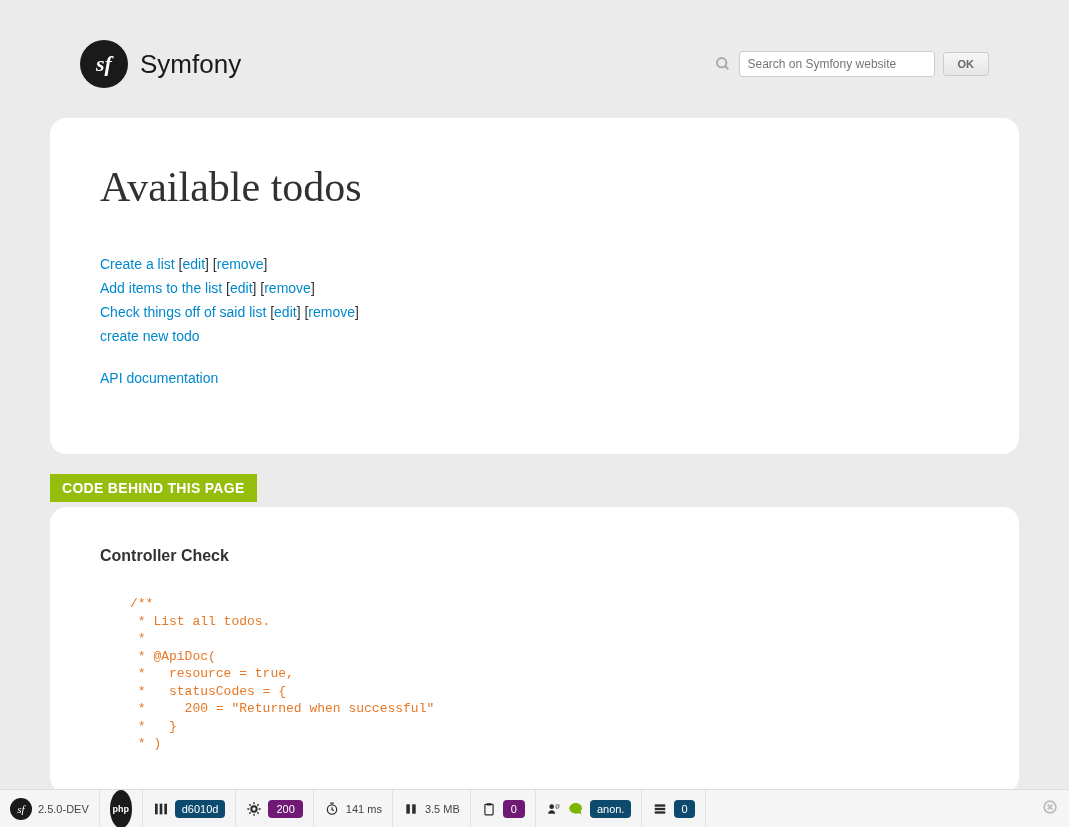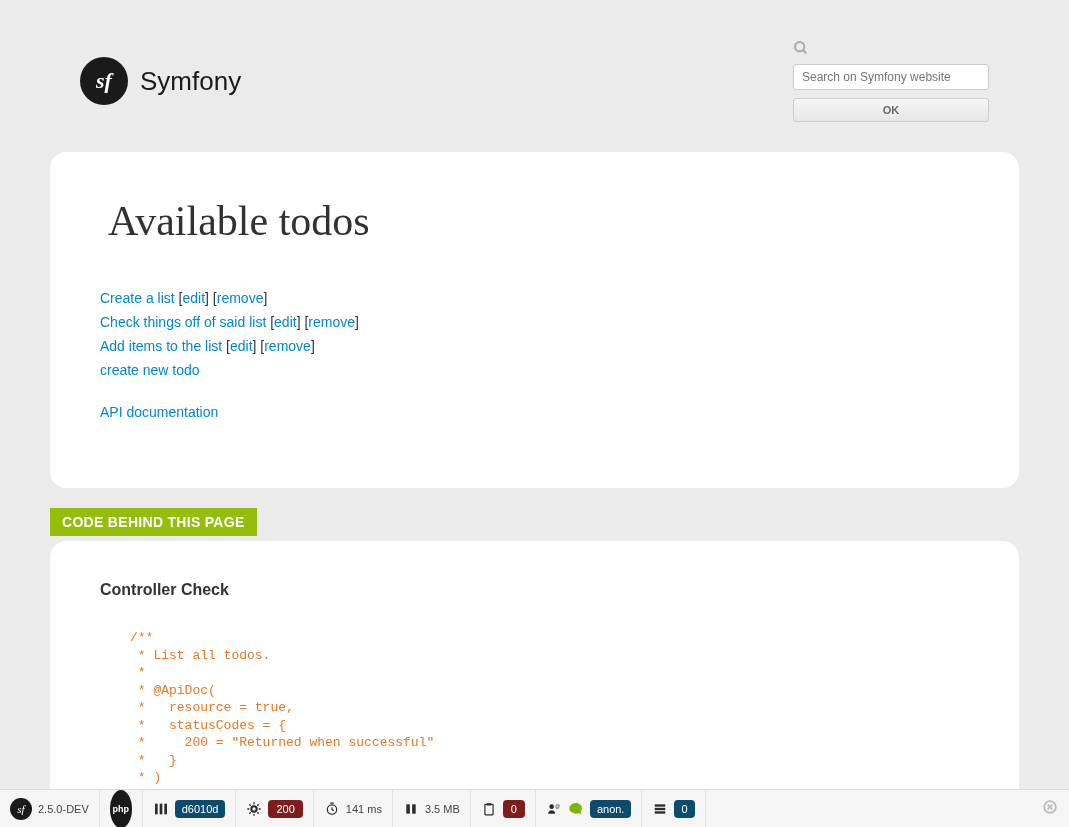--- a/index.html
+++ b/index.html
@@ -33,22 +33,22 @@
   font-family: Georgia, serif;
   font-size: 22px;
   font-weight: bold;
 }
 .logo-text {
   font-size: 26px;
   color: #1a1a1a;
 }
 .search-area {
   display: flex;
+  align-items: center;
   gap: 8px;
-  flex-direction: column;
 }
 .search-input {
   width: 196px;
   height: 26px;
   border: 1px solid #ccc;
   border-radius: 3px;
   padding: 4px 8px;
   font-size: 12px;
   color: #999;
 }
@@ -70,21 +70,20 @@
   border-radius: 16px;
   padding: 45px 50px 60px;
   margin-bottom: 20px;
 }
 .page-title {
   font-family: Georgia, "Times New Roman", serif;
   font-size: 42px;
   font-weight: normal;
   color: #313131;
   margin-bottom: 45px;
-  margin-left: 8px;
 }
 .offset-line {
   font-size: 14px;
   color: #333;
   margin-bottom: 28px;
 }
 .list-item {
   font-size: 14px;
   margin-bottom: 8px;
 }
@@ -148,21 +147,21 @@
   background: #1a1a1a; color: #fff;
   width: 22px; height: 38px; border-radius: 50%;
   display: flex; align-items: center; justify-content: center;
   font-size: 9px; font-weight: bold;
 }
 .tb-grey-badge {
   background: #0c4a6e; color: #fff;
   padding: 3px 7px; border-radius: 4px; font-size: 11px;
 }
 .tb-green-badge {
-  background: #7f1d1d; color: #fff;
+  background: #701a75; color: #fff;
   padding: 3px 8px; border-radius: 4px; font-size: 11px;
 }
 .tb-icon {
   width: 16px; height: 16px; display: flex; align-items: center; justify-content: center;
   color: #2a2a2a;
 }
 .tb-close {
   margin-left: auto;
   padding: 0 12px;
   color: #bbb;
@@ -192,25 +191,25 @@
 
 <div class="container">
   <div class="card">
     <h1 class="page-title">Available todos</h1>
 
     <div class="list-item">
       <a href="#">Create a list</a>
       <span> [</span><a href="#">edit</a><span>] [</span><a href="#">remove</a><span>]</span>
     </div>
     <div class="list-item">
+      <a href="#">Add items to the list</a>
+      <span> [</span><a href="#">edit</a><span>] [</span><a href="#">remove</a><span>]</span>
+    </div>
+    <div class="list-item">
       <a href="#">Check things off of said list</a>
-      <span> [</span><a href="#">edit</a><span>] [</span><a href="#">remove</a><span>]</span>
-    </div>
-    <div class="list-item">
-      <a href="#">Add items to the list</a>
       <span> [</span><a href="#">edit</a><span>] [</span><a href="#">remove</a><span>]</span>
     </div>
     <div class="list-item">
       <a href="#" class="link">create new todo</a>
     </div>
 
     <div class="spacer"></div>
     <div class="list-item">
       <a href="#" class="link">API documentation</a>
     </div>

